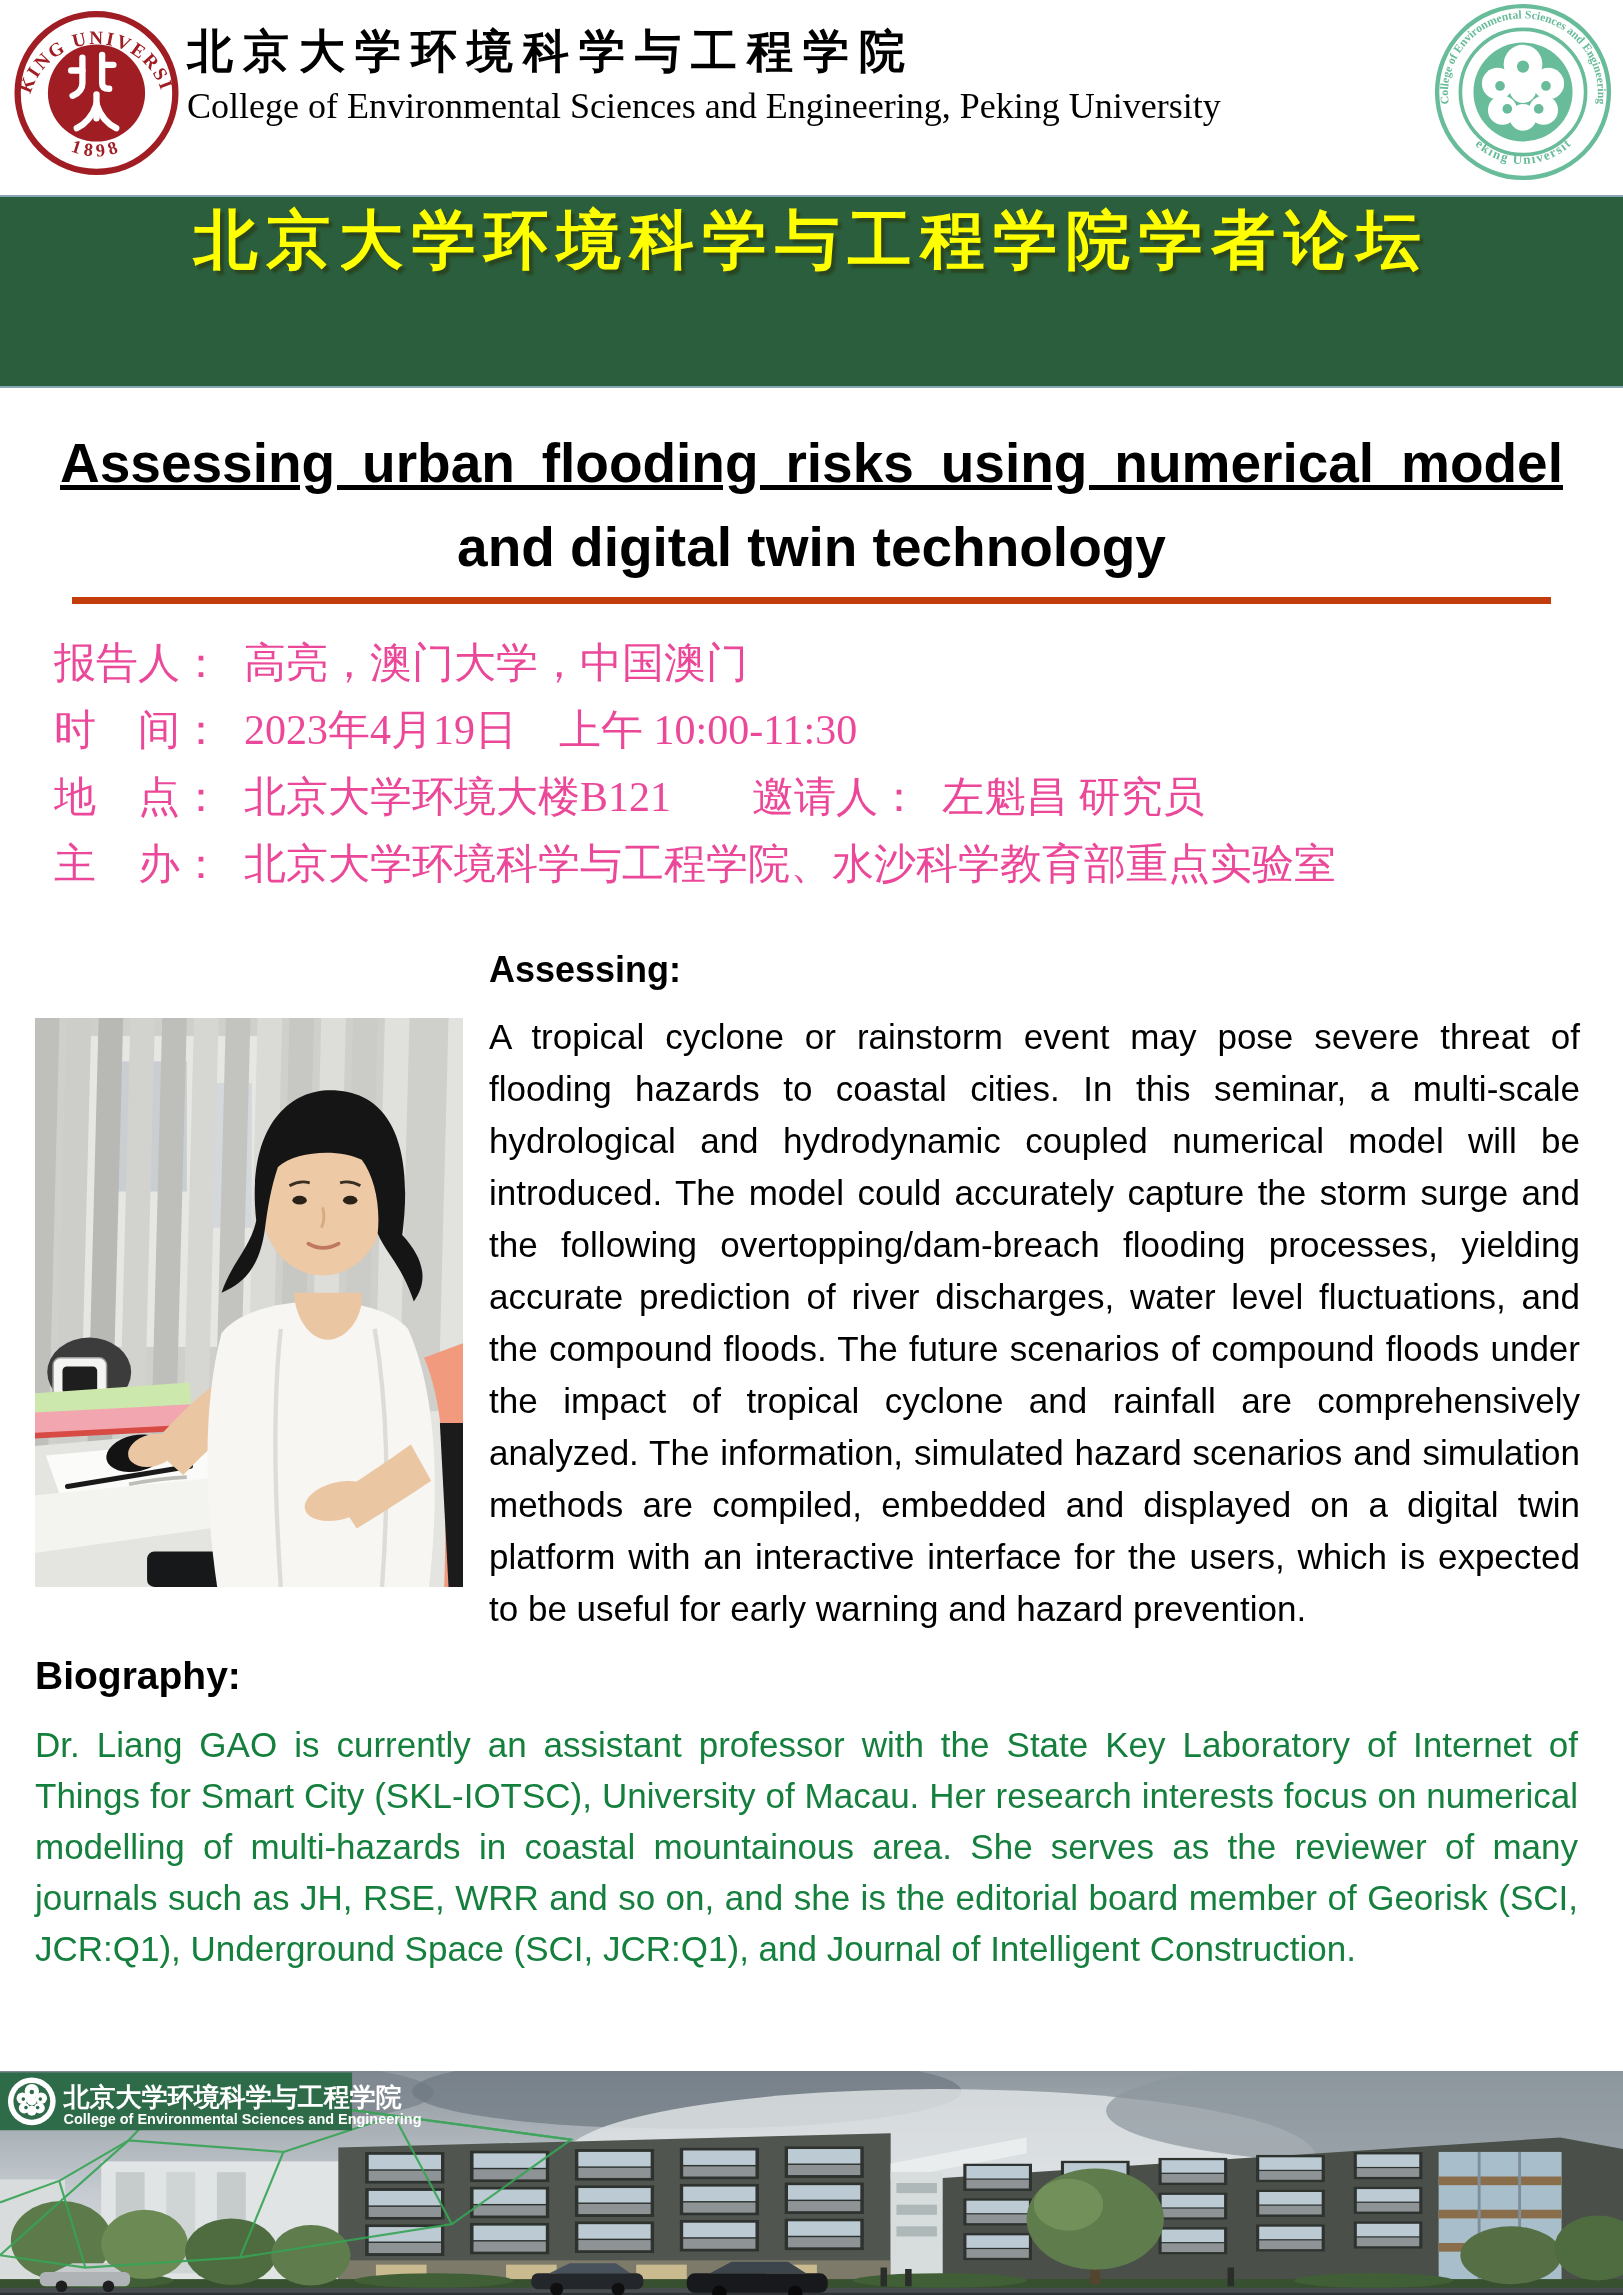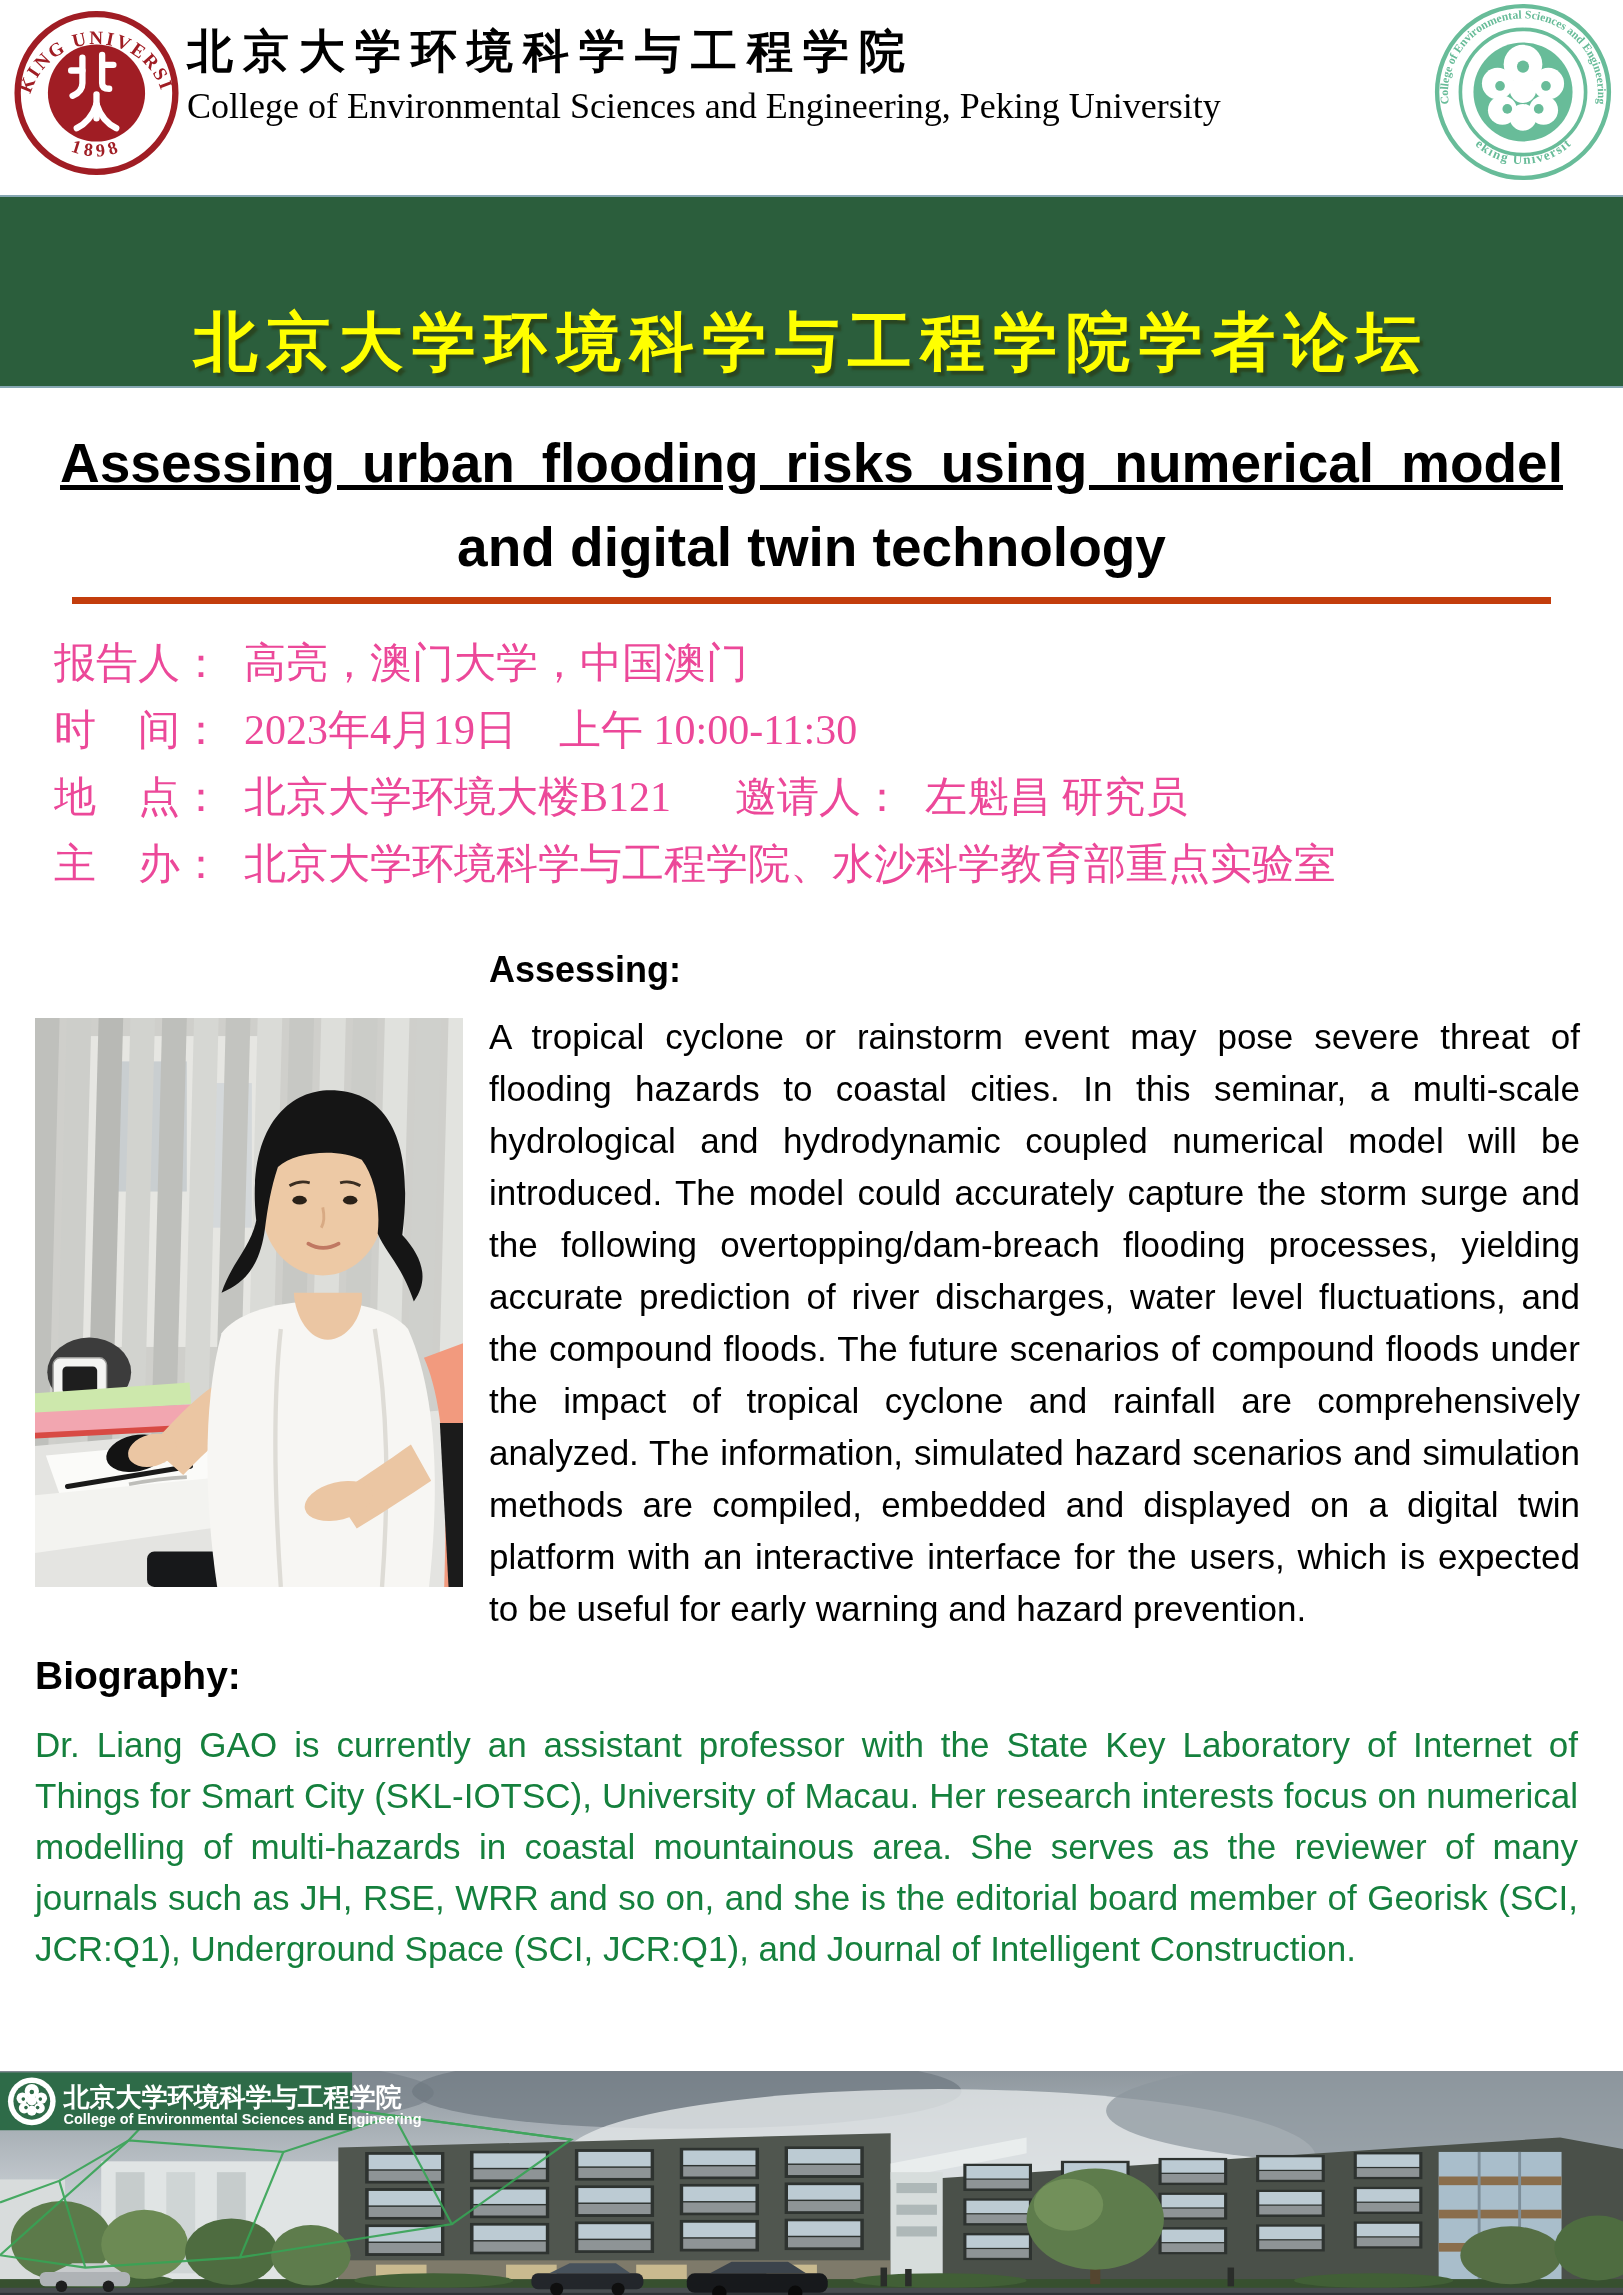--- a/index.html
+++ b/index.html
@@ -12,36 +12,36 @@
   .pku-seal{position:absolute;left:11.6px;top:5.8px;width:169px;height:174px;}
   .header-titles{position:absolute;left:187px;top:19px;width:1229px;}
   .header-cn{font-size:46px;font-weight:bold;letter-spacing:10px;color:#000;line-height:64px;}
   .header-en{font-family:"Liberation Serif","DejaVu Serif",serif;font-size:36px;color:#000;line-height:46px;}
   .college-logo{position:absolute;right:8.7px;top:1.4px;width:182px;height:182px;}
   
   .banner{
     position:absolute;top:195px;left:0;width:1623px;height:193px;
     background:var(--banner-bg,#2B5E3C);
     border-top:2.2px solid #86a7b3;border-bottom:2.2px solid #86a7b3;
-    box-sizing:border-box;display:flex;align-items:flex-end;justify-content:center;
+    box-sizing:border-box;display:flex;align-items:flex-start;justify-content:center;
   }
   .banner-text{
     font-size:64px;font-weight:bold;letter-spacing:8.7px;color:var(--banner-fg,#FFFF00);
     text-shadow:3.6px 3.6px 2.2px rgba(40,40,0,0.45);
   }
   
   .talk-title{position:absolute;top:421px;left:0;width:1623px;text-align:center;
     font-size:55px;font-weight:bold;line-height:84px;color:#000;}
   .talk-title .l1{word-spacing:11.6px;text-decoration:underline;}
   .divider{position:absolute;top:597px;left:72px;width:1479px;height:6.5px;background:var(--divider,#C33D0C);}
   
   .details{position:absolute;top:630px;left:54px;width:1533px;
     font-family:"Liberation Serif","DejaVu Serif",serif;font-weight:normal;font-size:42px;line-height:67px;color:#ec4899;}
   .d-row .val{margin-left:22px;}
-  .d-row .inviter-label{margin-left:64px;}
+  .d-row .inviter-label{margin-left:81px;}
   
   .abstract-heading{position:absolute;left:489px;top:949px;font-size:36px;font-weight:bold;}
   .photo{position:absolute;left:35px;top:1018px;width:428px;height:569px;overflow:hidden;}
   .abstract-body{position:absolute;left:489px;top:1011px;right:43px;
     font-size:35px;line-height:52px;text-align:justify;color:#000;}
   
   .bio-heading{position:absolute;left:35px;top:1654px;font-size:39px;font-weight:bold;}
   .bio-body{position:absolute;left:35px;top:1719px;right:45px;
     font-size:35px;line-height:51px;text-align:justify;color:#15803d;}
   

